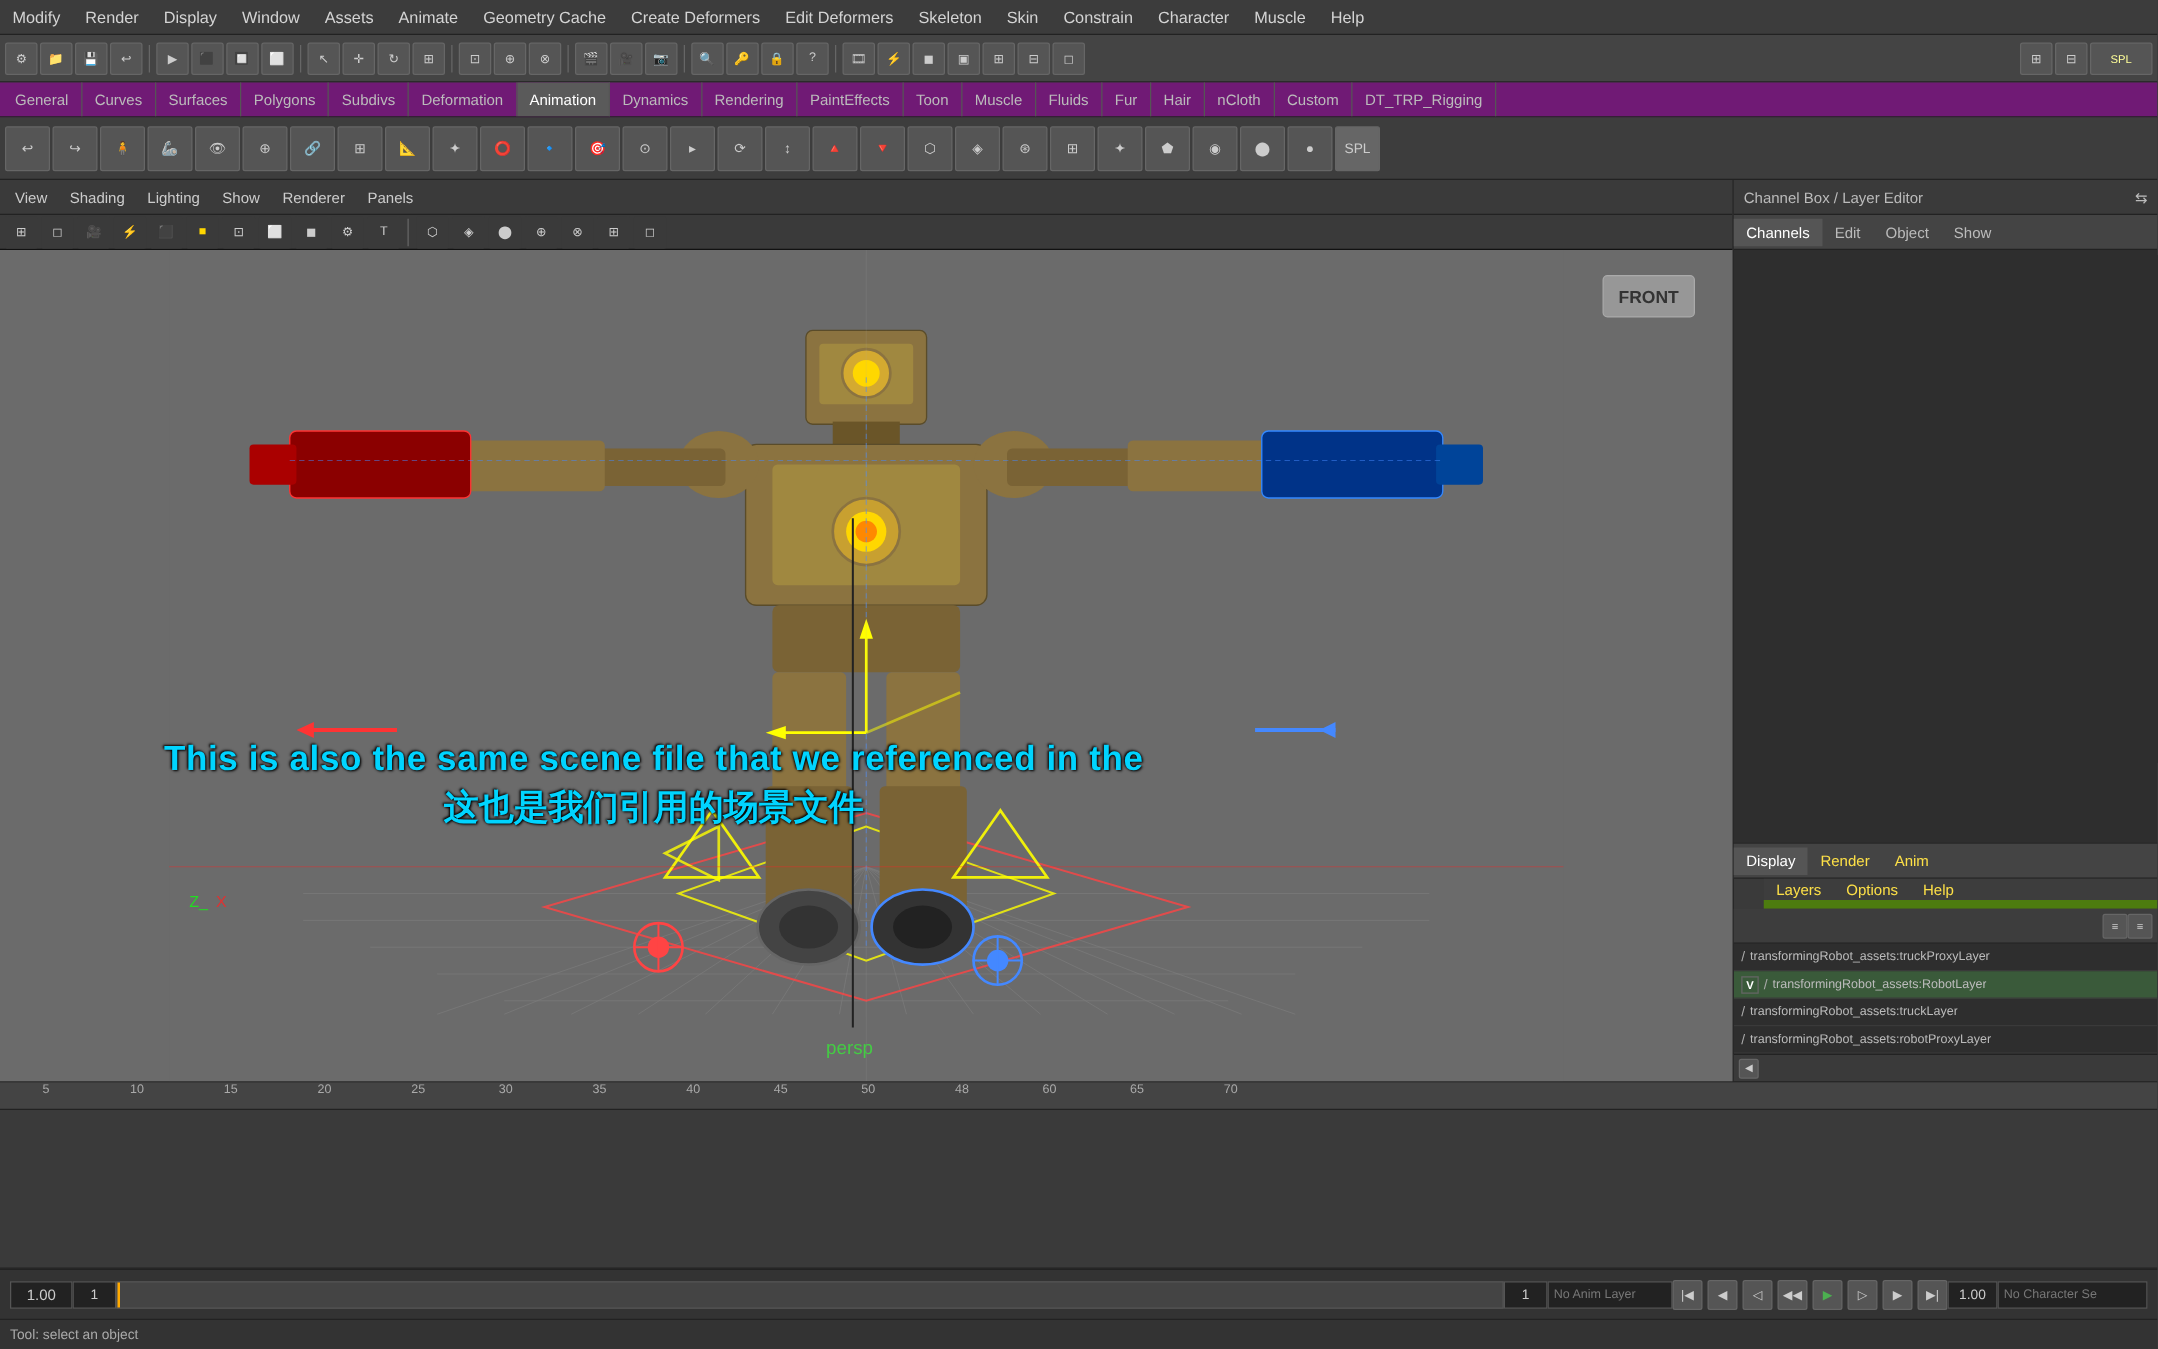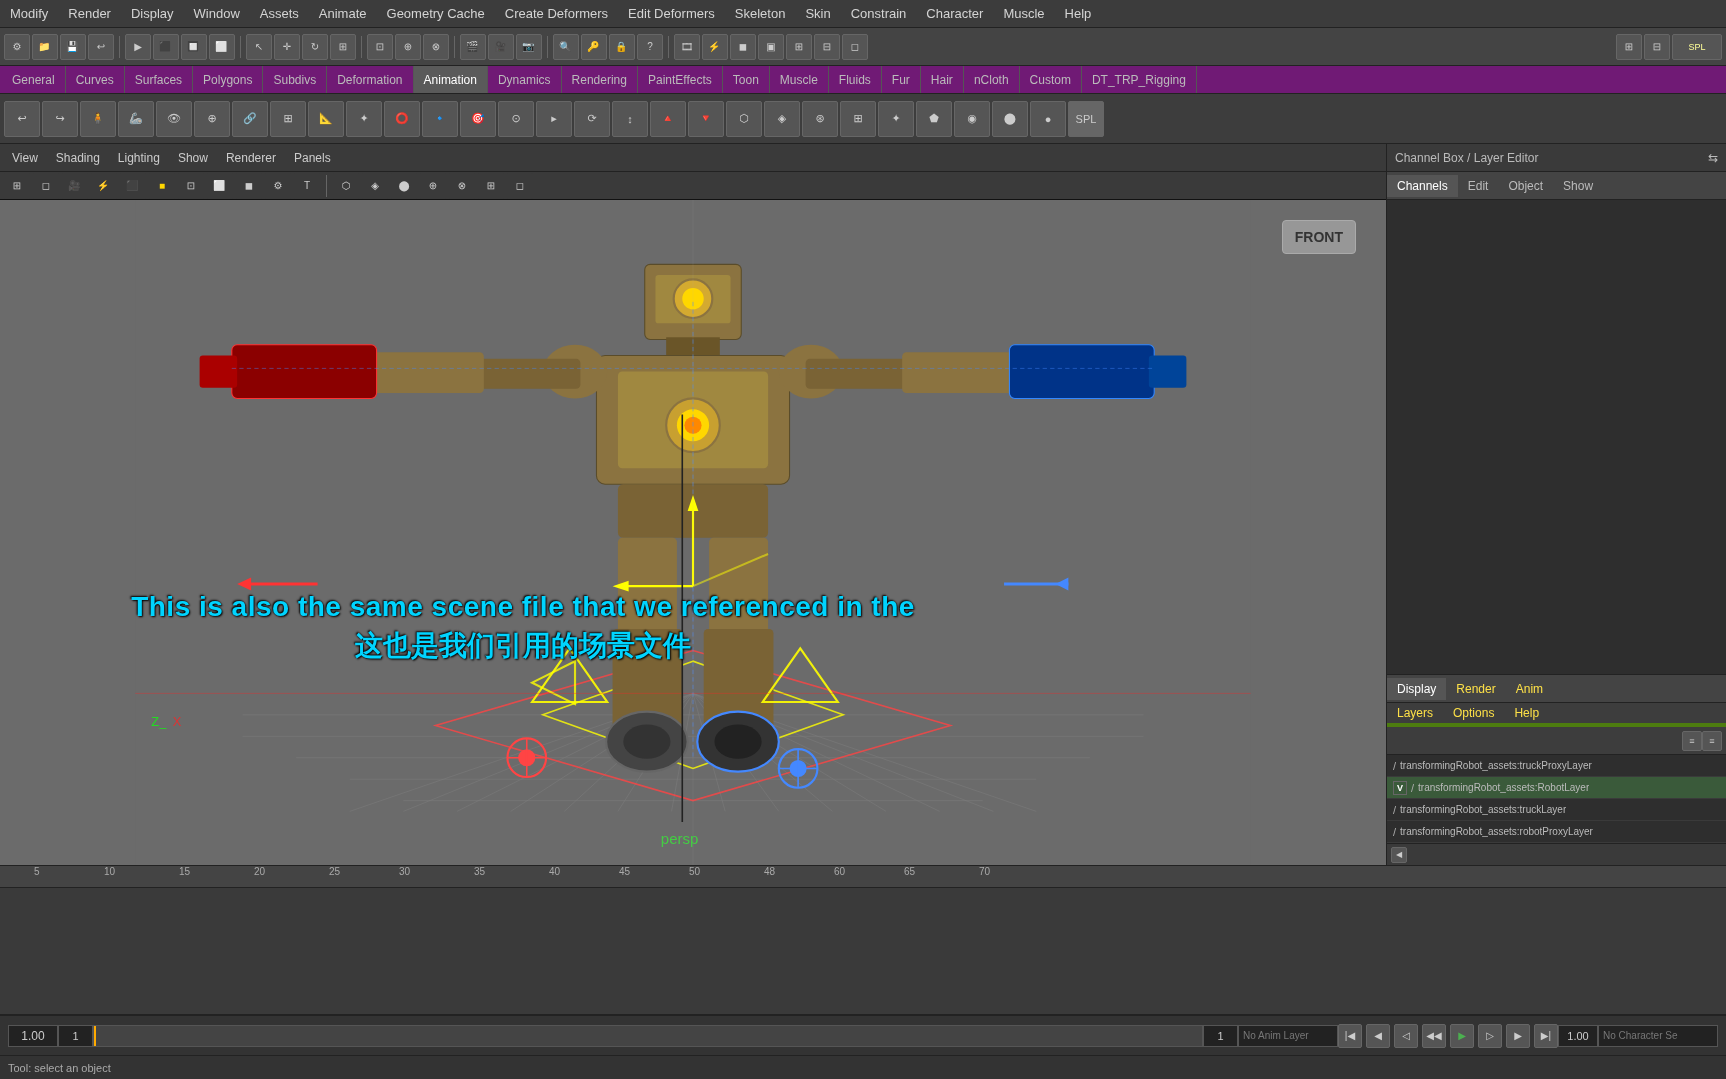--- a/index.html
+++ b/index.html
@@ -711,21 +711,21 @@
       <div id="channel-box-content" style="flex:1; min-height:0;"></div>
 
       <div id="layer-editor-section">
 
         <div id="layer-editor-tabs">
           <div class="le-tab active">Display</div>
           <div class="le-tab">Render</div>
           <div class="le-tab">Anim</div>
         </div>
 
-        <div style="height:24px; background:#3d3d3d; display:flex; align-items:center; border-bottom:4px solid #4d7c0f;">
+        <div style="height:24px; background:#3d3d3d; display:flex; align-items:center; border-bottom:7px solid #4d7c0f;margin-left:24px;">
           <div class="le-tab">Layers</div>
           <div class="le-tab">Options</div>
           <div class="le-tab">Help</div>
         </div>
 
         <div id="layer-editor-toolbar">
           <div class="tb-btn" style="width:20px; height:20px; font-size:9px;">≡</div>
           <div class="tb-btn" style="width:20px; height:20px; font-size:9px;">≡</div>
         </div>
 

